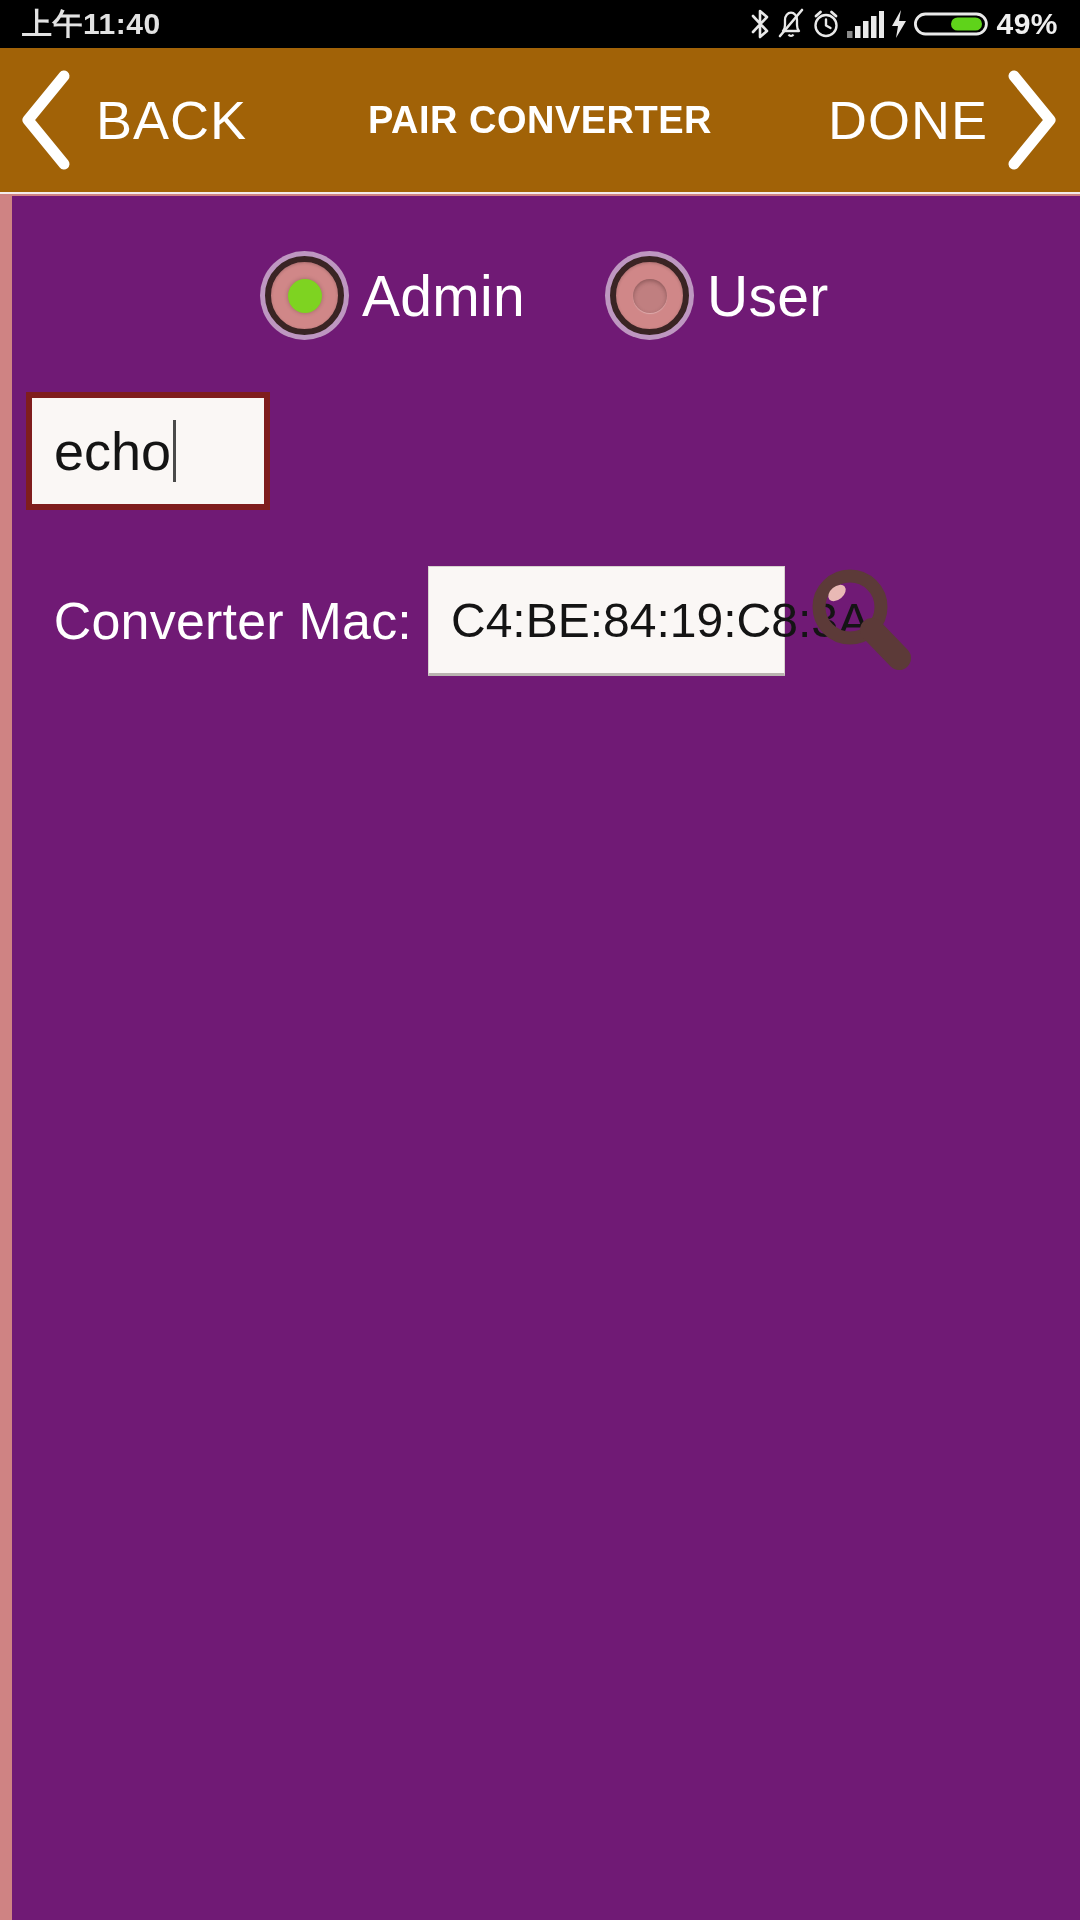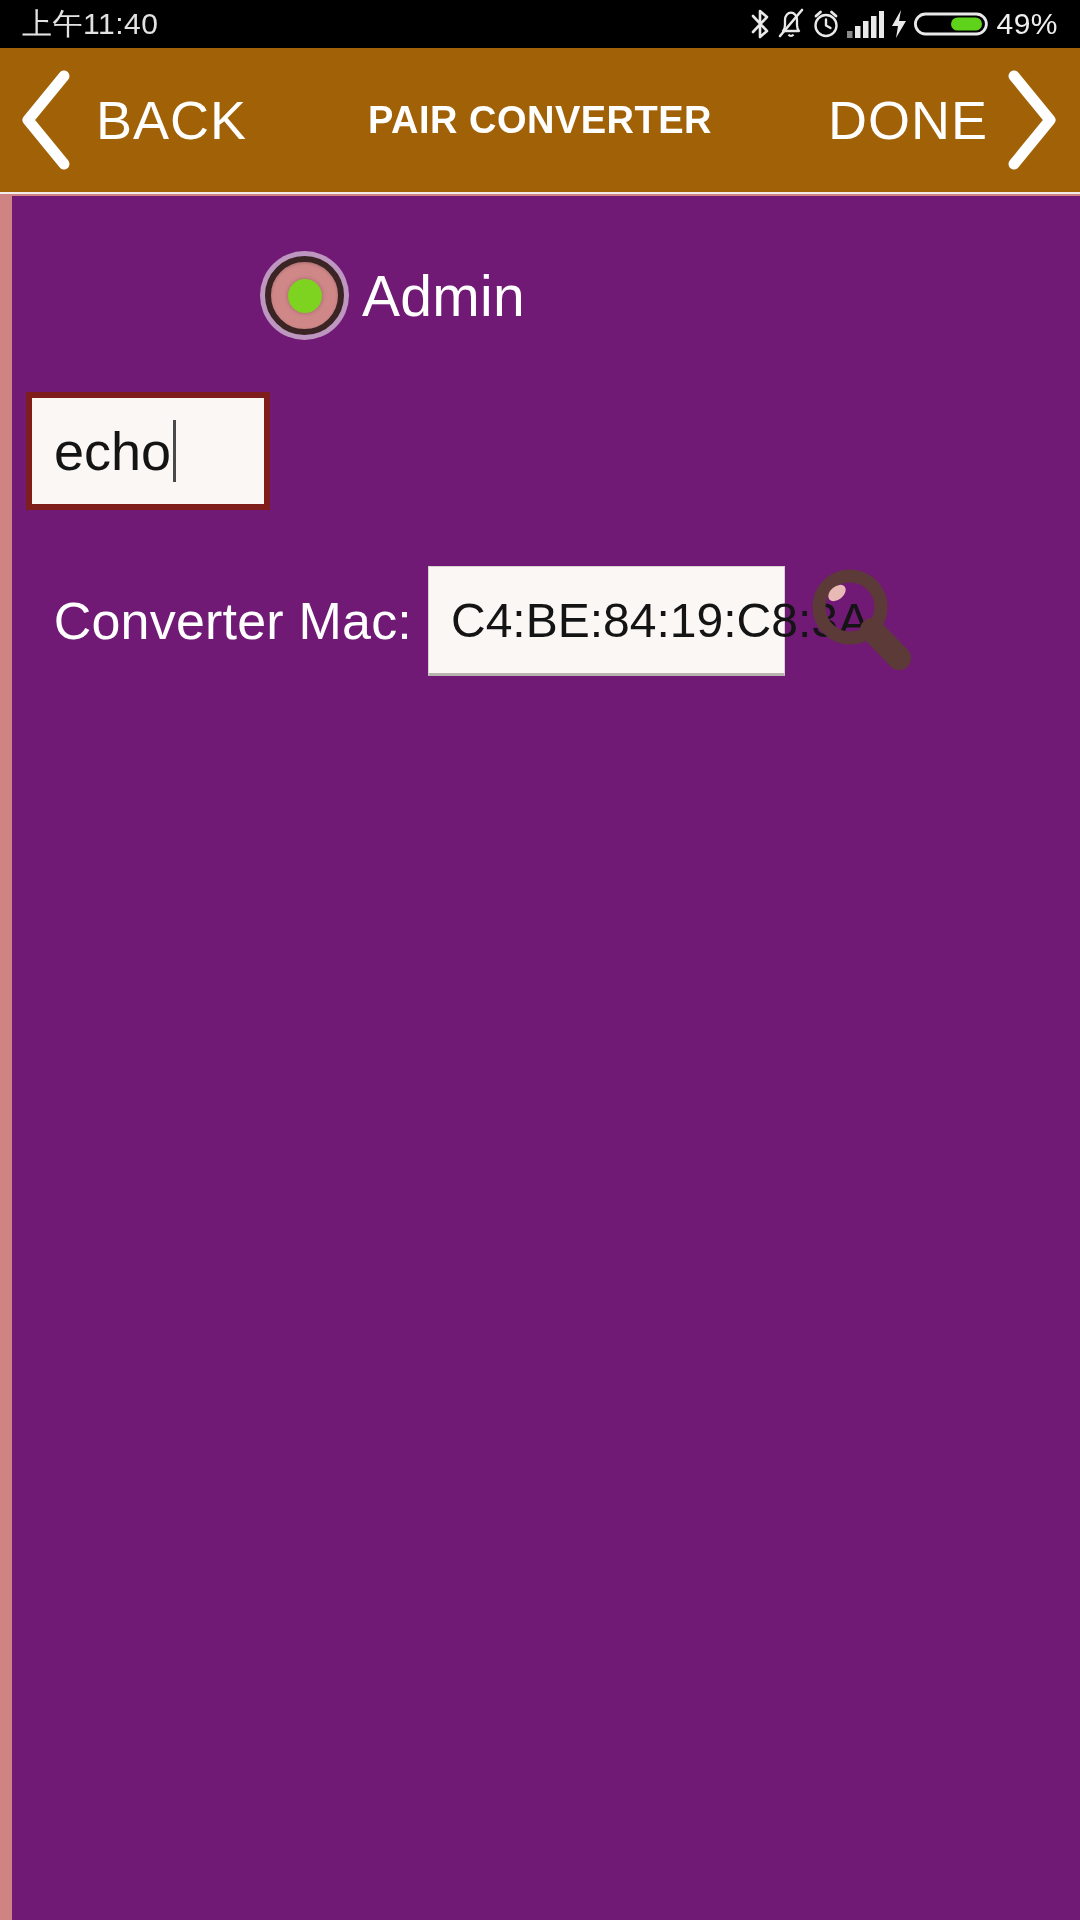--- a/index.html
+++ b/index.html
@@ -7,21 +7,21 @@
     width:1080px; height:1920px;
     font-family:"Liberation Sans", sans-serif;
     overflow:hidden;
   }
   body { background:#cf8383; position:relative; }
 
   
   #status-bar{
     position:absolute; top:0; left:0; width:1080px; height:48px;
     background:#000; display:flex; align-items:center;
-    padding:0 22px; color:#e8e8e8;
+    padding:0 22px; color:#e8e8e8;font-weight:bold;
   }
   #status-time{ font-size:30px; letter-spacing:.5px; color:#e2e2e2; }
   #status-icons{ margin-left:auto; display:flex; align-items:center; gap:4px; }
   #status-icons svg{ display:block; }
   #battery-pct{ font-size:30px; color:#efefef; margin-left:4px; letter-spacing:.5px; }
 
   
   #header{
     position:absolute; top:48px; left:0; width:1080px; height:146px;
     background:#a16207;
@@ -219,20 +219,26 @@
 
   <div id="role-row">
 
     <div id="role-admin" class="radio-option">
       <span class="radio-ring">
         <span class="radio-dot on"></span>
       </span>
       <span class="radio-label">Admin</span>
     </div>
 
+    <div id="role-user" class="radio-option">
+      <span class="radio-ring">
+        <span class="radio-dot off"></span>
+      </span>
+      <span class="radio-label">User</span>
+    </div>
 
   </div>
 
   <div id="row-name" class="form-row">
     <div id="input-name" class="text-input" placeholder="">
       <span id="input-name-value">echo</span>
       <span id="caret"></span>
     </div>
   </div>
 

